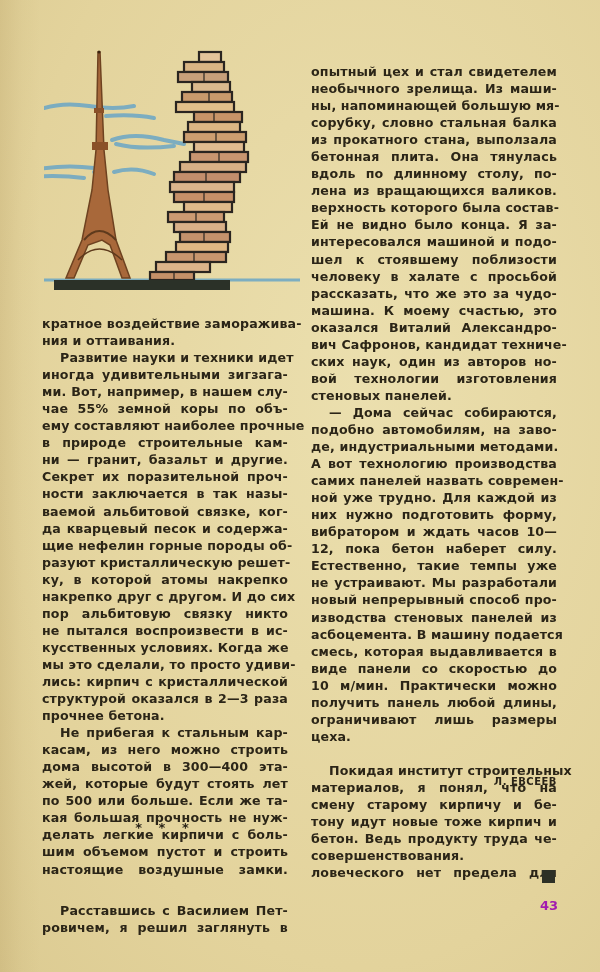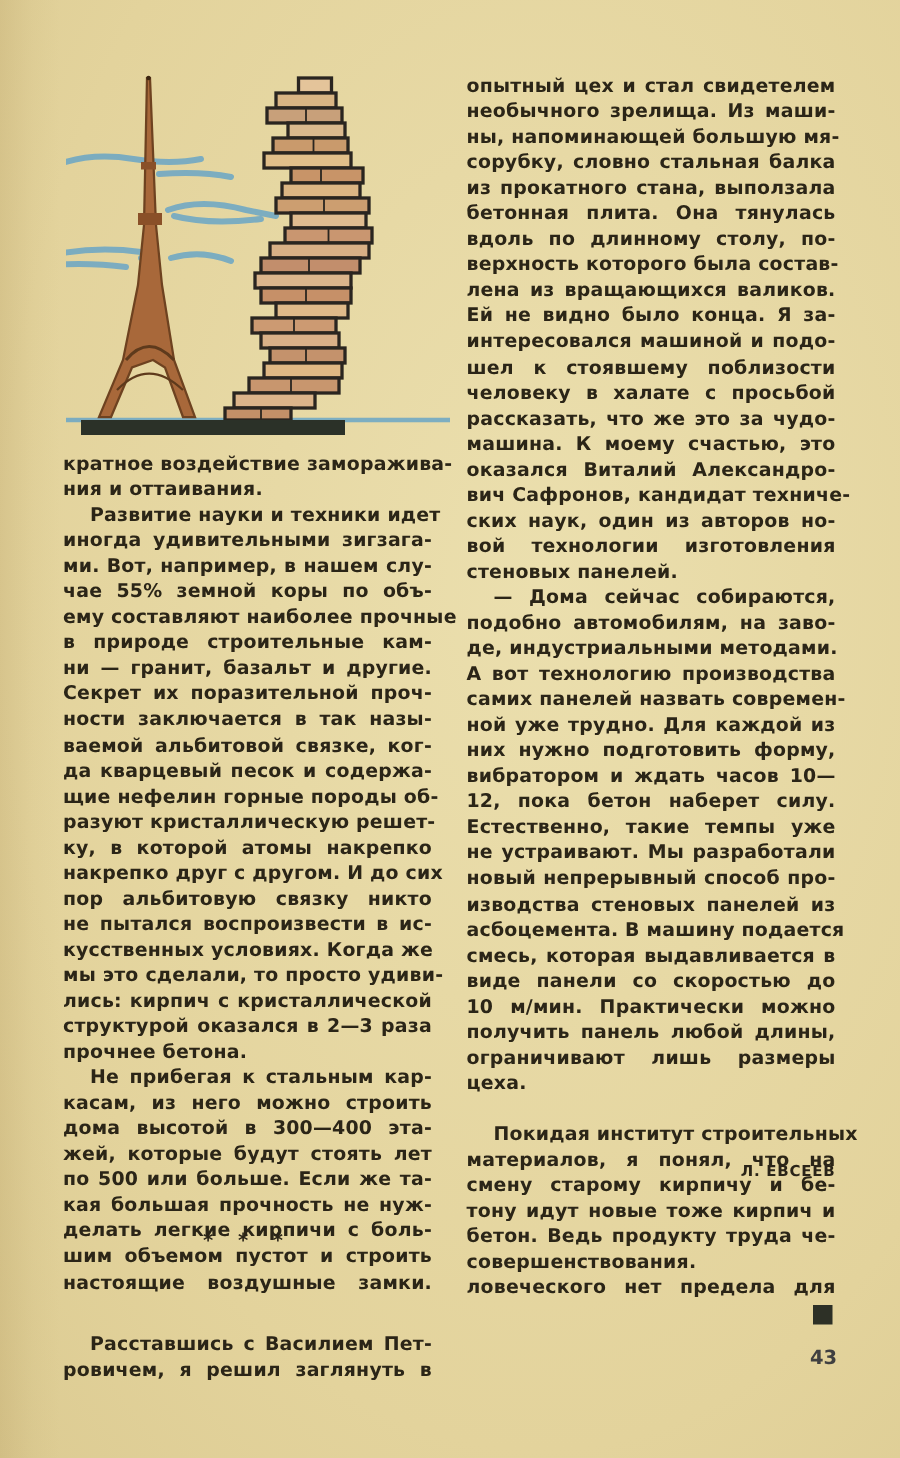--- a/index.html
+++ b/index.html
@@ -17,20 +17,21 @@
     .illustration {
       position: absolute; left: 44px; top: 40px; width: 256px; height: 250px;
     }
     .col {
       position: absolute;
       font-size: 12.6px; line-height: 17.05px;
       font-weight: bold;
       letter-spacing: 0.15px;
       text-align: justify;
       color: #2b2517;
+      margin-top: 15px;
     }
     .col-left { left: 42px; top: 300px; width: 246px; }
     .col-right { left: 311px; top: 48px; width: 246px; }
     .line { display: block; text-align: justify; text-align-last: justify; white-space: nowrap; }
     .line.last { text-align-last: left; }
     .line.ind { padding-left: 18px; }
     .stars {
       position: absolute; left: 42px; top: 820px; width: 246px;
       text-align: center; font-size: 13px; font-weight: bold; letter-spacing: 6px;
     }
@@ -38,21 +39,21 @@
     .signature {
       position: absolute; left: 311px; top: 776px; width: 246px;
       text-align: right; font-size: 10px; font-weight: bold; letter-spacing: 0.5px;
     }
     .end-mark {
       position: absolute; left: 542px; top: 870px; width: 13px; height: 13px;
       background: #2d3026;
     }
     .page-number {
       position: absolute; left: 540px; top: 898px;
-      font-size: 13px; font-weight: bold; color: #404040;
+      font-size: 13px; font-weight: bold; color: #a21caf;
     }
   </style>
 </head>
 <body>
 
 <div class="page">
 
   <svg class="illustration" viewBox="0 0 256 250" xmlns="http://www.w3.org/2000/svg">
 
     <g fill="none" stroke="#6aa6c6" stroke-width="4" stroke-linecap="round" opacity="0.85">
@@ -161,22 +162,22 @@
   </div>
 
   <div class="col col-right">
     <span class="line">опытный цех и стал свидетелем</span>
     <span class="line">необычного зрелища. Из маши-</span>
     <span class="line">ны, напоминающей большую мя-</span>
     <span class="line">сорубку, словно стальная балка</span>
     <span class="line">из прокатного стана, выползала</span>
     <span class="line">бетонная плита. Она тянулась</span>
     <span class="line">вдоль по длинному столу, по-</span>
+    <span class="line">лена из вращающихся валиков.</span>
     <span class="line">верхность которого была состав-</span>
-    <span class="line">лена из вращающихся валиков.</span>
     <span class="line">Ей не видно было конца. Я за-</span>
     <span class="line">интересовался машиной и подо-</span>
     <span class="line">шел к стоявшему поблизости</span>
     <span class="line">человеку в халате с просьбой</span>
     <span class="line">рассказать, что же это за чудо-</span>
     <span class="line">машина. К моему счастью, это</span>
     <span class="line">оказался Виталий Александро-</span>
     <span class="line">вич Сафронов, кандидат техниче-</span>
     <span class="line">ских наук, один из авторов но-</span>
     <span class="line">вой технологии изготовления</span>

